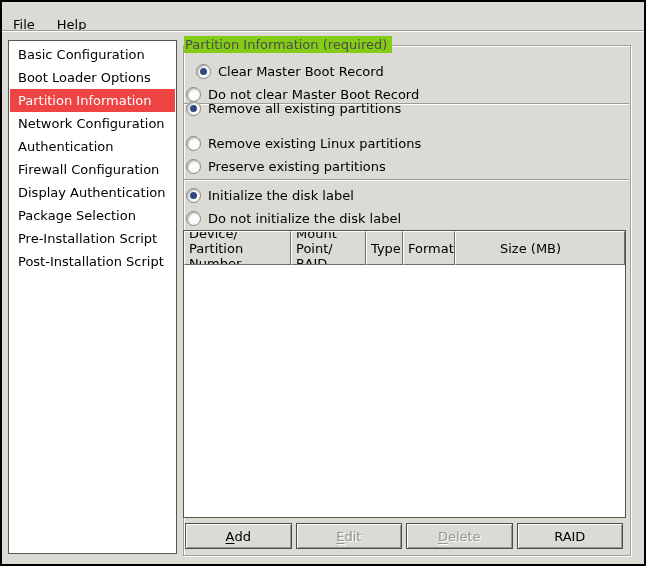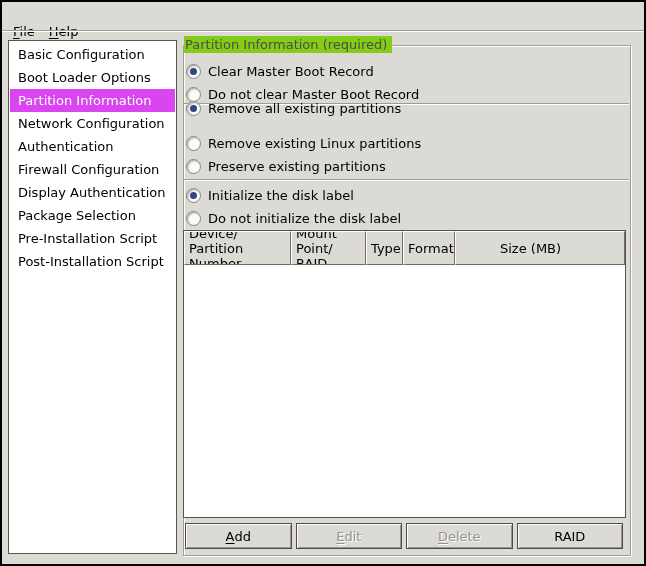--- a/index.html
+++ b/index.html
@@ -2,32 +2,32 @@
 <html><head>
 <meta charset="utf-8">
 <style>
   html,body { margin:0; padding:0; background:#fff; }
   body { width:646px; height:566px; overflow:hidden;
          font-family:"DejaVu Sans","Liberation Sans",sans-serif; font-size:13px; color:#000; }
   .window { position:absolute; left:0; top:0; width:646px; height:566px;
             background:#dcdad5; box-shadow:inset 0 0 0 2px #000; }
 
   
-  .menubar { position:absolute; left:2px; top:9px; right:2px; height:44px;
-             display:flex; align-items:center; padding-left:4px; gap:0; }
+  .menubar { position:absolute; left:2px; top:2px; right:2px; height:44px;
+             display:flex; align-items:center; padding-left:4px; gap:8px; }
   .menu-item { padding:3px 7px; cursor:default; }
   .menubar-groove { position:absolute; left:2px; right:2px; top:30px; height:0;
                     border-top:1px solid #9e9c97; border-bottom:1px solid #ffffff; }
 
   
   .sidebar { position:absolute; left:8px; top:40px; width:169px; height:514px;
              background:#fff; border:1px solid #5a574f; box-sizing:border-box;
              padding:2px 1px; overflow:hidden; }
   .side-item { height:23px; line-height:23px; padding-left:8px; white-space:nowrap; }
-  .side-item.selected { background:#d946ef; color:#fff; }
+  .side-item.selected { background:#ef4444; color:#fff; }
 
   
   .groupbox { position:absolute; left:183px; top:45px; width:448px; height:511px;
               box-sizing:border-box; border:1px solid #a29f99;
               box-shadow:inset 1px 1px 0 #fff, 1px 1px 0 #fff; }
   .groupbox-label { position:absolute; left:184px; top:36px; height:17px; line-height:17px;
                     background:#84cc16; padding:0 5px 0 1px; color:#4d4d4d; white-space:nowrap; }
 
   
   .radio-row { position:absolute; left:186px; height:17px; display:flex;
@@ -55,21 +55,21 @@
 
   
   .btnrow { position:absolute; left:185px; top:523px; width:438px; height:26px;
             display:flex; gap:4px; }
   .btn { flex:1; box-sizing:border-box; background:#dcdad5; border:1px solid #4f4c45;
          box-shadow:inset 1px 1px 0 #fff, inset -1px -1px 0 #989690;
          display:flex; align-items:center; justify-content:center; cursor:default; }
   .btn.disabled { color:#97948d; text-shadow:1px 1px 0 #fdfdfd; }
   u { text-decoration:underline; text-underline-offset:2px; }
 
-  .r1 { top:63px; } .r2 { top:86px; } .r3 { top:100px; } .r4 { top:135px; }
+  .r1 { top:63px;padding-left:10px; } .r2 { top:86px; } .r3 { top:100px; } .r4 { top:135px; }
   .r5 { top:158px; } .r6 { top:187px; } .r7 { top:210px; }
   .s1 { top:103px; } .s2 { top:179px; }
 </style>
 </head>
 <body>
 
 <div class="window">
 
   <div class="menubar">
     <div class="menu-item"><u>F</u>ile</div>

